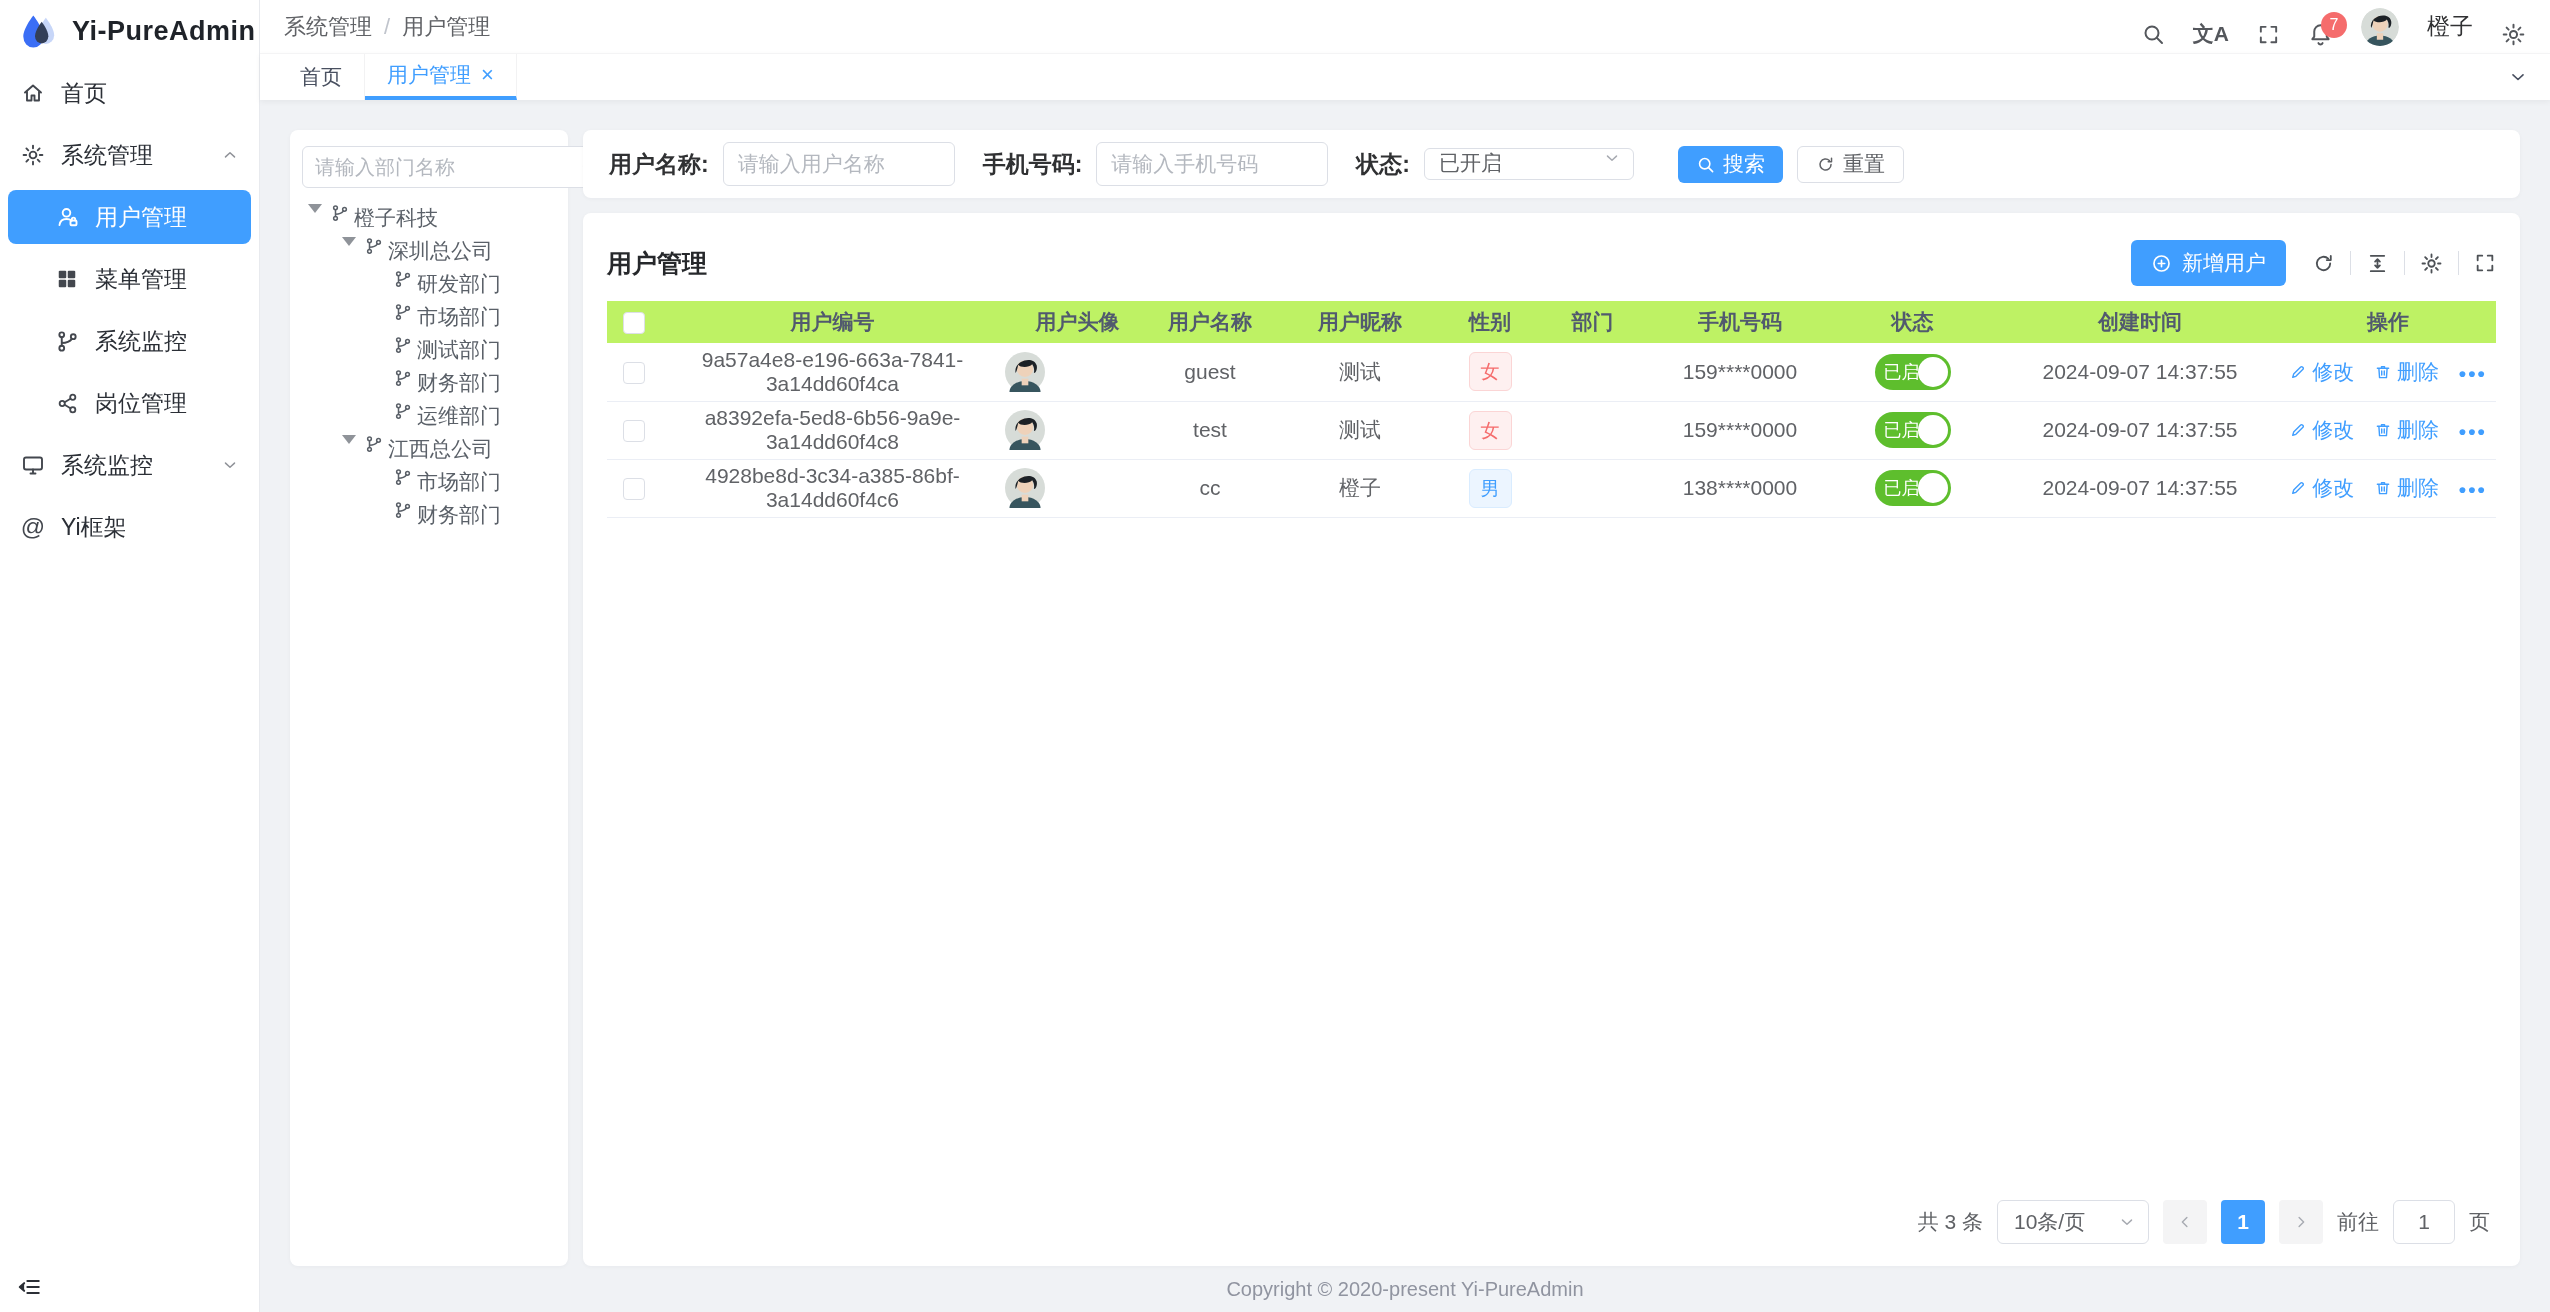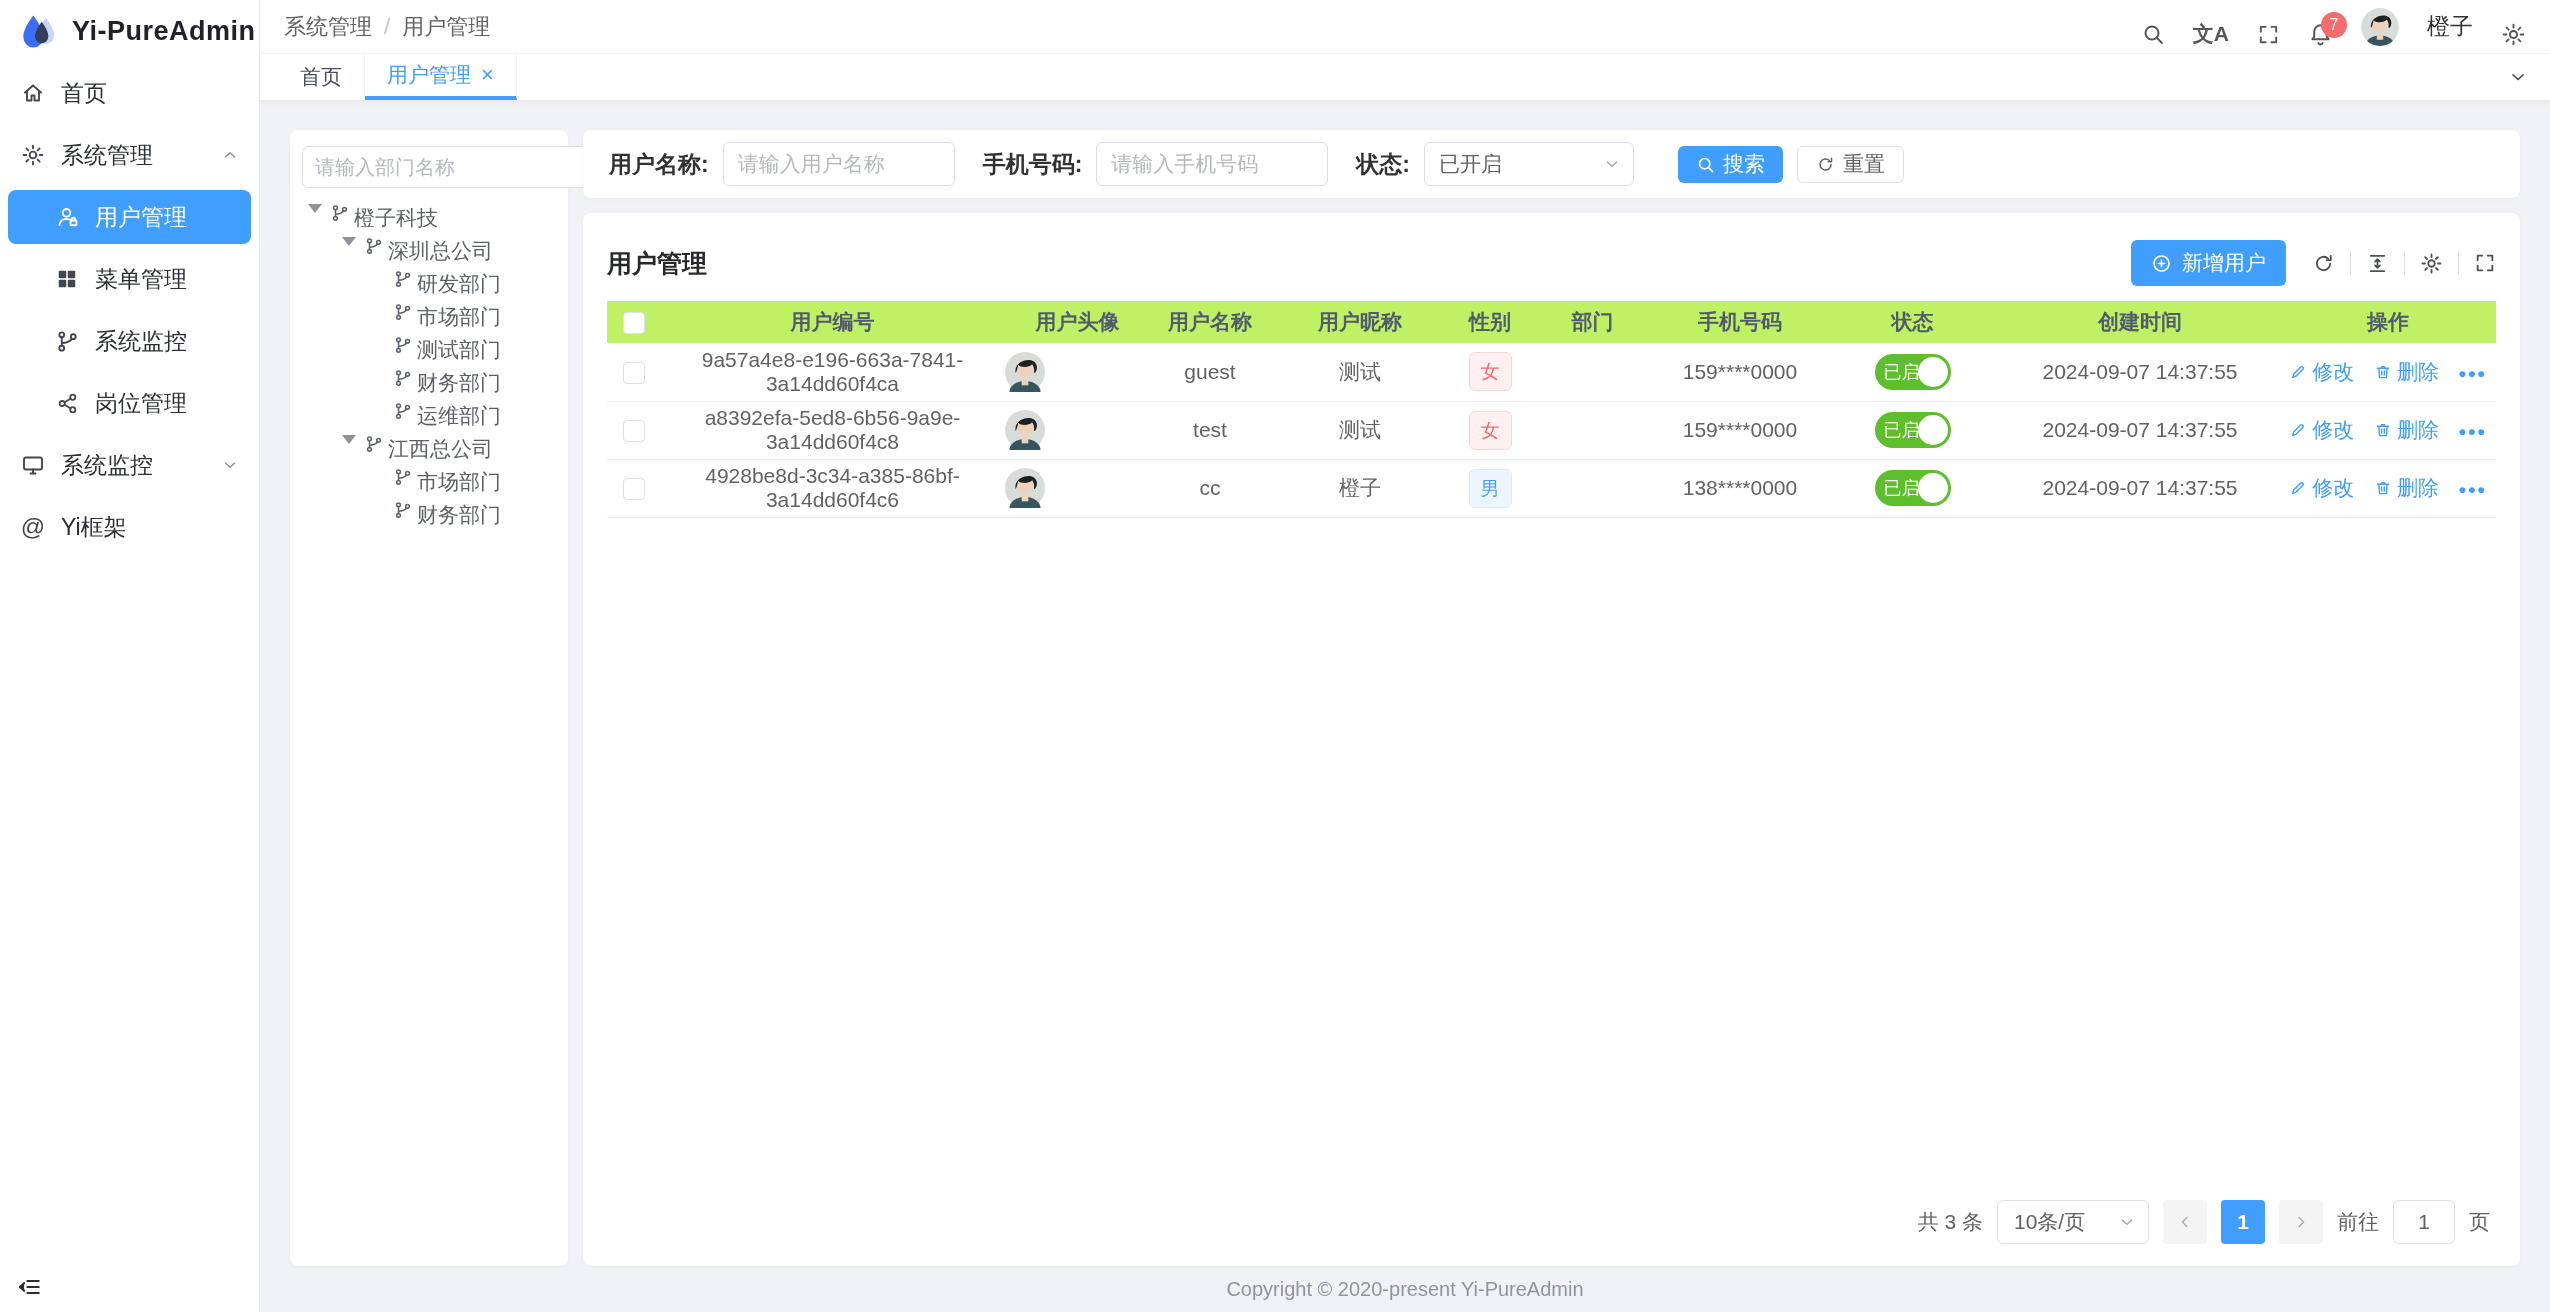--- a/index.html
+++ b/index.html
@@ -64,21 +64,21 @@
   .tree-row.lvl1 { padding-left:40px; }
   .tree-row.lvl2 { padding-left:92px; }
 
   
   .right-col { flex:1; display:flex; flex-direction:column; min-width:0; }
 
   .filter-card { background:#fff; border-radius:8px; height:68px; display:flex; align-items:center; padding:0 26px; gap:14px; margin-bottom:15px; box-shadow:0 1px 4px rgba(0,21,41,.04); }
   .f-label { font-size:23px; font-weight:bold; color:#303133; white-space:nowrap; }
   .f-input { width:232px; height:44px; border:1px solid #dcdfe6; border-radius:6px; padding:0 14px; font-size:21px; color:#606266; outline:none; font-family:inherit; margin-right:14px; }
   .f-input::placeholder { color:#b4b8bf; }
-  .f-select { width:210px; height:44px; border:1px solid #dcdfe6; border-radius:6px; display:flex; align-items:center; padding:0 12px 0 14px; font-size:21px; color:#606266; cursor:pointer; margin-right:30px; }
+  .f-select { width:210px; height:32px; border:1px solid #dcdfe6; border-radius:6px; display:flex; align-items:flex-start; padding:0 12px 0 14px; font-size:21px; color:#606266; cursor:pointer; margin-right:30px; }
   .f-select .chev { margin-left:auto; color:#a8abb2; }
   .btn { height:37px; border-radius:6px; display:flex; align-items:center; gap:8px; padding:0 18px; font-size:21px; cursor:pointer; white-space:nowrap; }
   .btn-primary { background:#409eff; color:#fff; }
   .btn-plain { background:#fff; border:1px solid #dcdfe6; color:#606266; }
 
   .table-card { background:#fff; border-radius:8px; flex:1; padding:18px 24px 24px; display:flex; flex-direction:column; position:relative; box-shadow:0 1px 4px rgba(0,21,41,.04); min-height:0; }
   .card-head { display:flex; align-items:center; height:64px; }
   .card-title { font-size:25px; font-weight:bold; color:#26282b; }
   .card-tools { margin-left:auto; display:flex; align-items:center; }
   .btn-add { height:46px; border-radius:6px; background:#409eff; color:#fff; display:flex; align-items:center; gap:10px; padding:0 20px; font-size:21px; cursor:pointer; margin-right:26px; }

